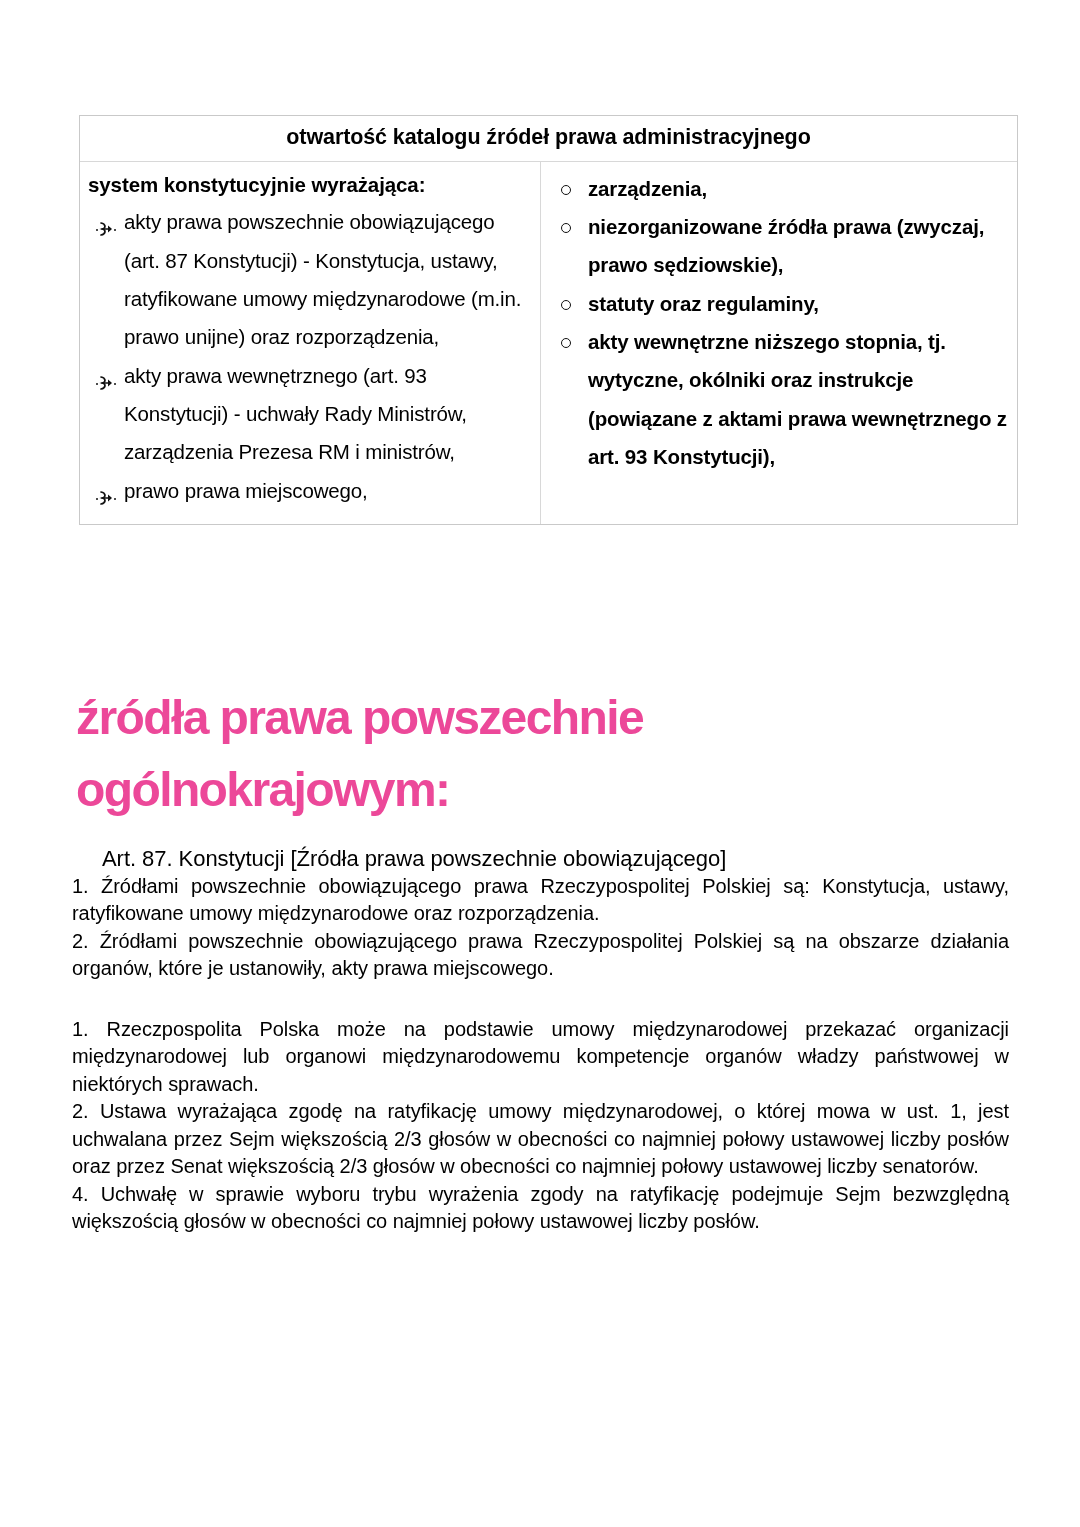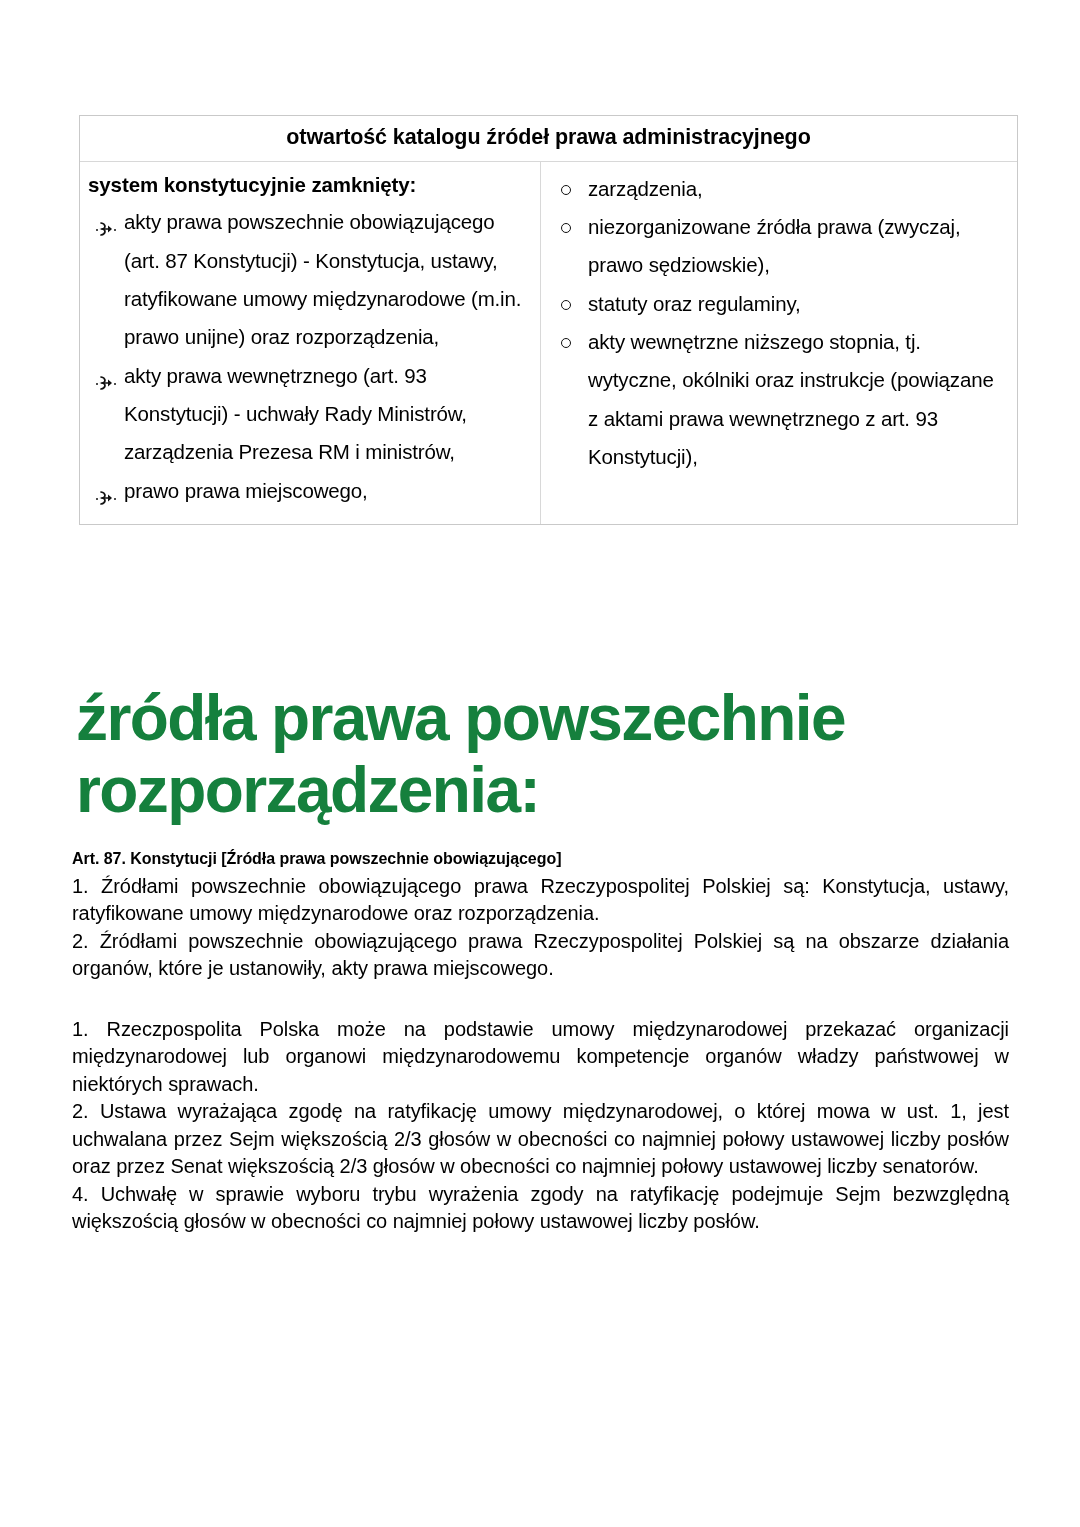--- a/index.html
+++ b/index.html
@@ -55,20 +55,21 @@
   .col-left {
     width: 461px;
     box-sizing: border-box;
     border-right: 1px solid #d8d8d8;
     padding: 8px 8px 14px 6px;
   }
   .col-right {
     flex: 1;
     box-sizing: border-box;
     padding: 8px 10px 14px 10px;
+    font-weight: bold;
   }
 
   .col-heading {
     font-size: 20.5px;
     font-weight: bold;
     line-height: 1.25;
     padding: 2px 0 6px 2px;
     letter-spacing: -0.1px;
   }
 
@@ -109,44 +110,45 @@
     box-sizing: border-box;
     display: block;
   }
 
   
   .big-heading {
     position: absolute;
     left: 76px;
     top: 682px;
     width: 930px;
-    font-size: 64px;
+    font-size: 48px;
     font-weight: bold;
     line-height: 72px;
     letter-spacing: -1.6px;
-    color: #15803d;
+    color: #ec4899;
   }
 
   
   .legal {
     position: absolute;
     left: 72px;
     top: 845px;
     width: 937px;
   }
   .legal .block { margin: 0 0 0 0; }
   .legal .block + .block { margin-top: 33px; }
 
   .art-title {
-    font-size: 16px;
-    font-weight: bold;
+    font-size: 22px;
+    font-weight: normal;
     line-height: 27.5px;
     text-align: justify;
     text-justify: inter-word;
     letter-spacing: -0.05px;
+    margin-left: 30px;
   }
   .art-para {
     font-size: 20px;
     font-weight: normal;
     line-height: 27.5px;
     text-align: justify;
     text-justify: inter-word;
     letter-spacing: -0.05px;
   }
   .art-para.last-left { text-align-last: left; }
@@ -158,21 +160,21 @@
 
   <div class="tbl">
 
     <div class="tbl-header-row">
       <div class="tbl-header-title">otwartość katalogu źródeł prawa administracyjnego</div>
     </div>
 
     <div class="tbl-body">
 
       <div class="col-left">
-        <div class="col-heading">system konstytucyjnie zamknięty:</div>
+        <div class="col-heading">system konstytucyjnie wyrażająca:</div>
 
         <ul class="li-list">
           <li>
             <span class="bullet-sprout">
               <svg viewBox="0 0 22 20" width="22" height="20" aria-hidden="true">
                 <circle cx="2" cy="11" r="1" fill="#111"></circle>
                 <path d="M6 4 C11 5, 11 9, 7.5 10 C11 11, 11 15, 6 16" stroke="#111" stroke-width="1.7" fill="none" stroke-linecap="round"></path>
                 <path d="M7 10 L14 10" stroke="#111" stroke-width="1.7" stroke-linecap="round"></path>
                 <path d="M13 6.5 L17 10 L13 13.5 Z" fill="#111"></path>
                 <circle cx="20" cy="11" r="1" fill="#111"></circle>
@@ -226,21 +228,21 @@
             <span>akty wewnętrzne niższego stopnia, tj. wytyczne, okólniki oraz instrukcje (powiązane z aktami prawa wewnętrznego z art. 93 Konstytucji),</span>
           </li>
         </ul>
       </div>
 
     </div>
   </div>
 
   <div class="big-heading">
     <div>źródła prawa powszechnie</div>
-    <div>rozporządzenia:</div>
+    <div>ogólnokrajowym:</div>
   </div>
 
   <div class="legal">
 
     <div class="block">
       <div class="art-title">Art.  87.  Konstytucji [Źródła prawa powszechnie obowiązującego]</div>
       <div class="art-para last-left">1. Źródłami powszechnie obowiązującego prawa Rzeczypospolitej Polskiej są: Konstytucja, ustawy, ratyfikowane umowy międzynarodowe oraz rozporządzenia.</div>
       <div class="art-para last-left">2.  Źródłami powszechnie obowiązującego prawa Rzeczypospolitej Polskiej są na obszarze działania organów, które je ustanowiły, akty prawa miejscowego.</div>
     </div>
 

